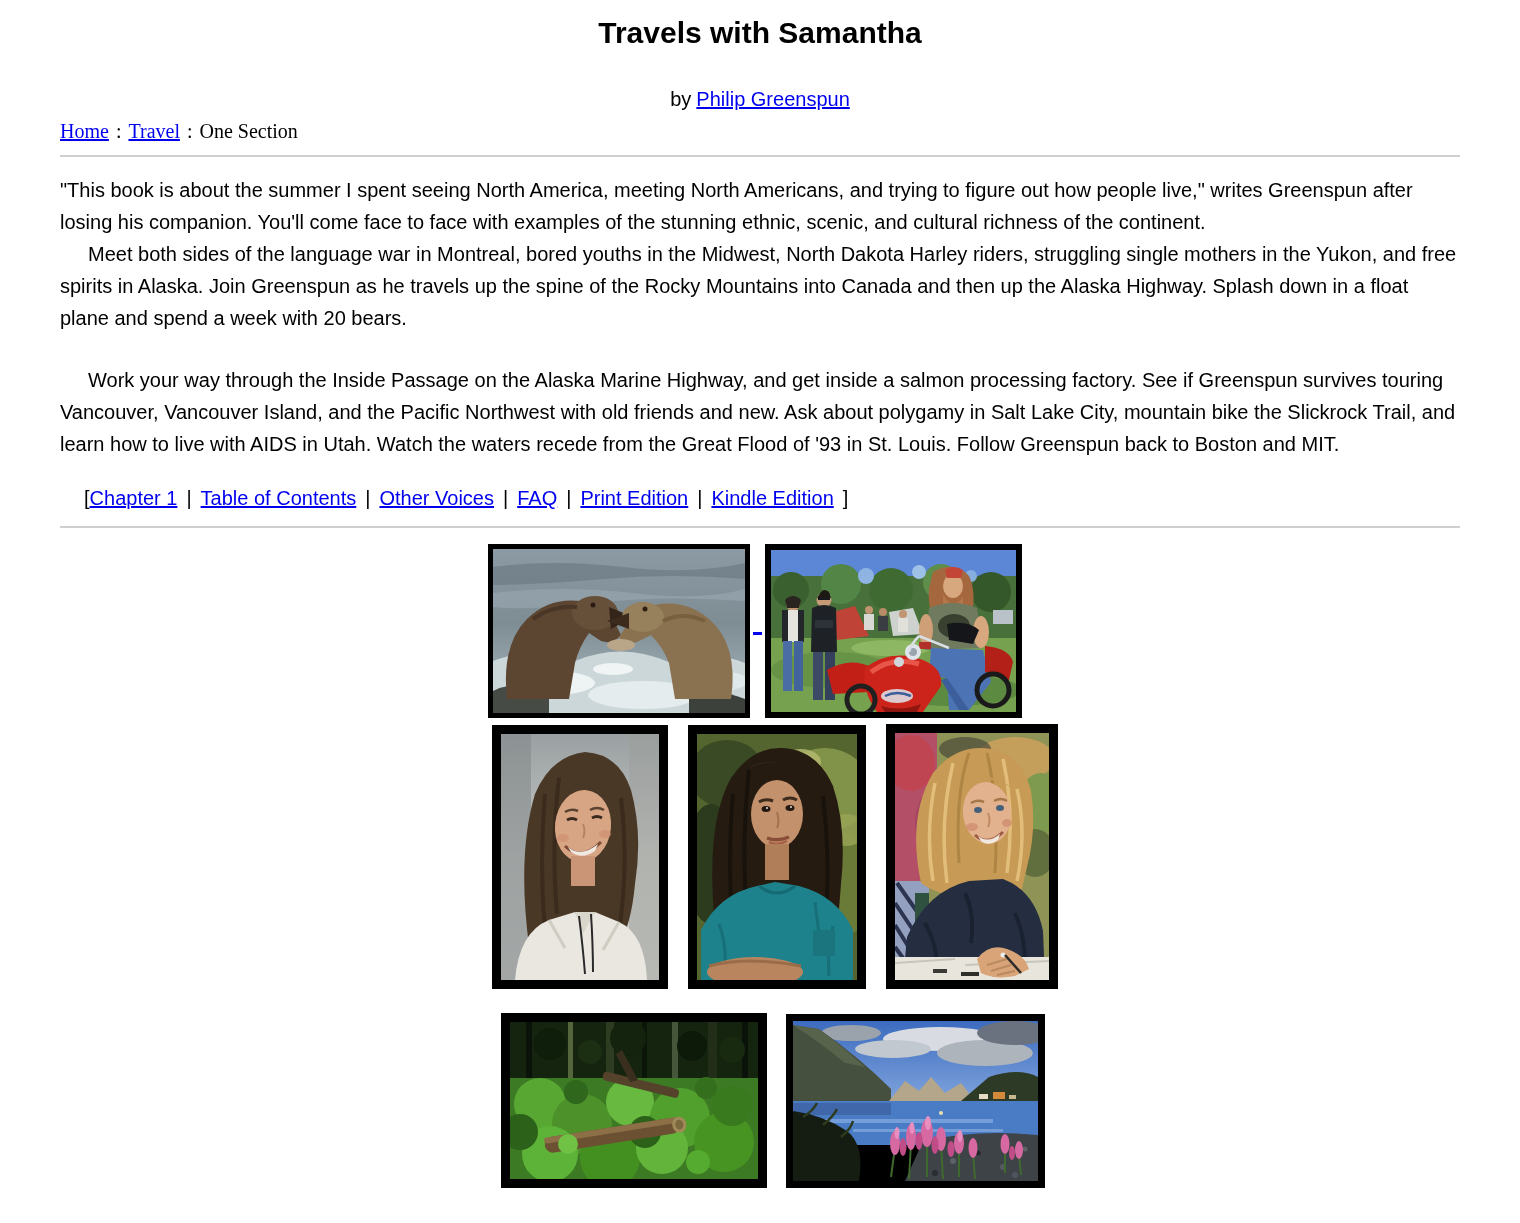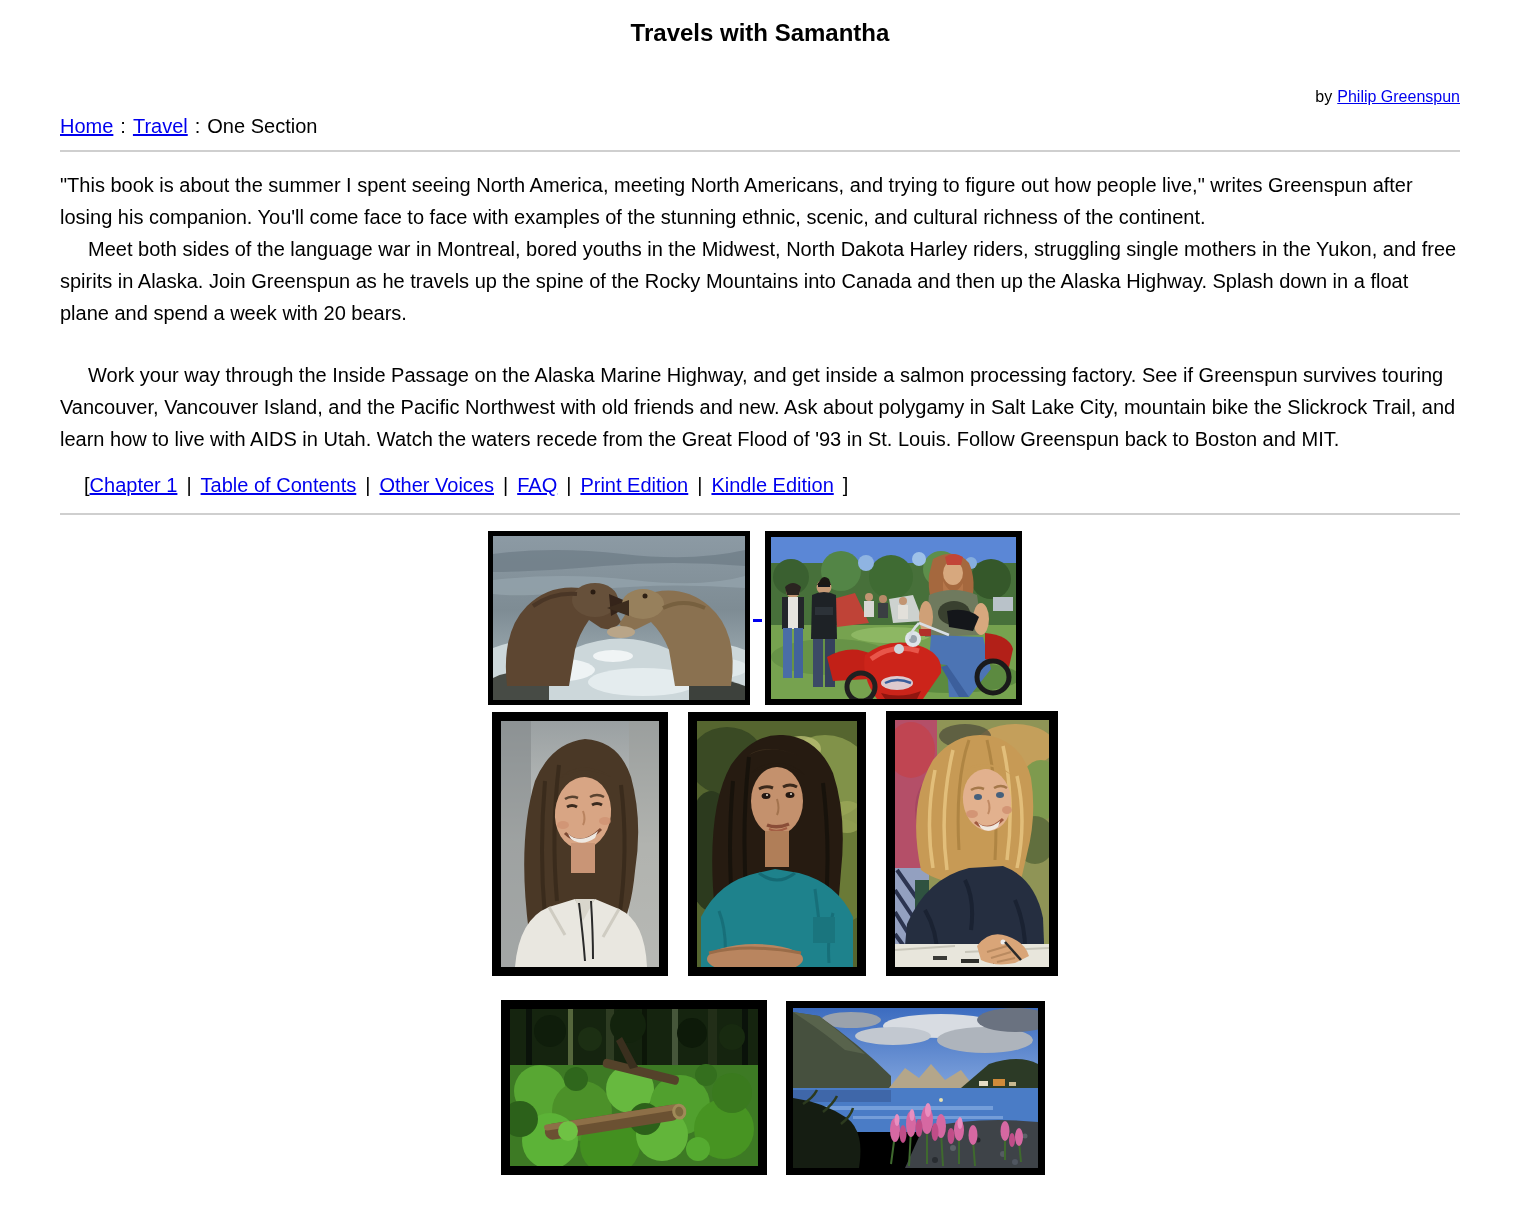--- a/index.html
+++ b/index.html
@@ -5,41 +5,41 @@
   * { box-sizing: border-box; }
   html, body { margin:0; padding:0; background:#ffffff; color:#000000; }
   body {
     width:1520px; height:1223px; overflow:hidden;
     font-family:"Liberation Sans", sans-serif;
     -webkit-font-smoothing: antialiased;
   }
   .page { padding:0 60px; }
 
   .title {
-    text-align:center; font-size:24px; font-weight:bold;
+    text-align:center; font-size:30px; font-weight:bold;
     margin:16px 0 0 0; line-height:34px;
   }
-  .byline { text-align:right; font-size:16px; margin-top:38px; }
+  .byline { text-align:center; font-size:20px; margin-top:38px; }
   .byline .by { margin-right:5px; }
   a, .link { color:#0000EE; text-decoration:underline; cursor:pointer; }
 
-  .breadcrumb { font-size:20px; margin-top:9px; }
+  .breadcrumb { font-size:20px; margin-top:9px;font-family:Liberation Serif, serif; }
   .breadcrumb .sep { margin:0 7px; }
 
   hr.divider {
     border:none; border-top:2px solid #cfcfcf;
     margin:12px 0 0 0;
   }
 
   .intro p { font-size:20px; line-height:32px; margin:0; }
   .intro p.first { margin-top:17px; }
   .intro p.indent { text-indent:28px; }
   .intro p.spaced { margin-top:30px; }
 
-  .navline { font-size:20px; margin-top:14px; padding-left:24px; line-height:32px; }
+  .navline { font-size:20px; margin-top:22px; padding-left:24px; line-height:32px; }
   .navline .pipe { margin:0 9px; color:#000; }
   .navline .bracket { color:#000; }
   .navline .bracket.close { margin-left:9px; }
 
   .photos { margin-top:16px; }
   .photo-row { display:flex; justify-content:center; align-items:flex-end; }
   .row-1 { gap:3px; transform:translateX(-5px); }
   .row-2 { gap:20px; margin-top:6px; transform:translateX(15px); }
   .row-3 { gap:19px; margin-top:24px; transform:translateX(13px); }
 

